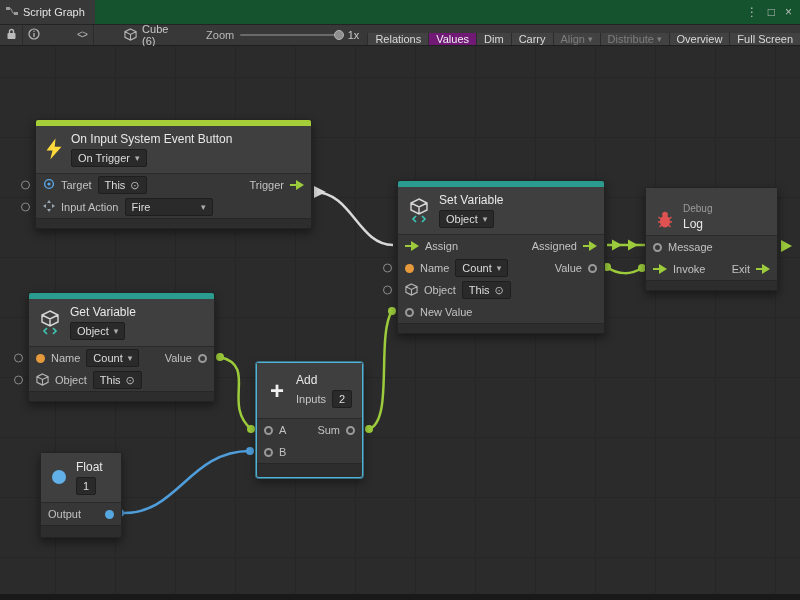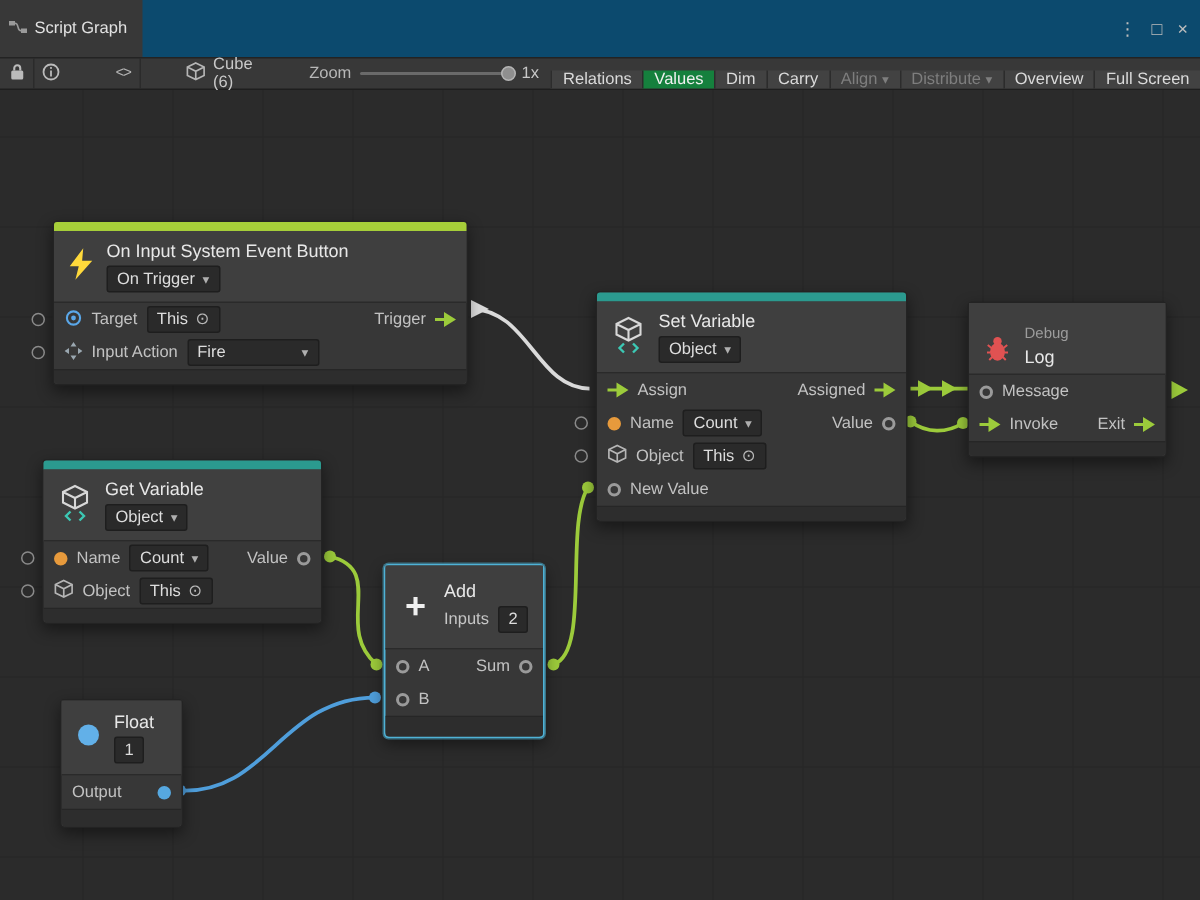--- a/index.html
+++ b/index.html
@@ -1,37 +1,37 @@
 <!DOCTYPE html>
 <html><head>
 <meta charset="utf-8">
 <style>
   * { box-sizing: border-box; margin: 0; padding: 0; }
   body { font-family: "Liberation Sans", sans-serif; background: #111; }
   .window { position: relative; width: 800px; height: 600px; background: #2B2B2B; overflow: hidden; }
 
   
-  .tabbar { height: 38px; background: #0c4a6e; display: flex; align-items: stretch; color: #CFCFCF; font-size: 11px; }
+  .tabbar { height: 24px; background: #14532d; display: flex; align-items: stretch; color: #CFCFCF; font-size: 11px; }
   .tab { display: flex; align-items: center; gap: 5px; padding: 0 10px 0 6px; background: #383838; }
   .tab-title { color: #E2E2E2; }
   .tab-controls { margin-left: auto; display: flex; align-items: center; gap: 10px; padding-right: 8px; color: #BDBDBD; font-size: 12px; }
   .tab-controls span { cursor: default; }
 
   
   .toolbar { height: 22px; background: #383838; border-top: 1px solid #232323; border-bottom: 1px solid #1E1E1E; display: flex; align-items: center; font-size: 11px; color: #C8C8C8; }
   .tico { display: flex; align-items: center; justify-content: center; width: 24px; height: 100%; }
   .tsep { width: 1px; height: 100%; background: #2B2B2B; }
   .tool-target { display: flex; align-items: center; gap: 5px; padding: 0 8px; }
   .zoom-label { color: #B8B8B8; margin: 0 6px 0 18px; }
   .zoom-track { position: relative; width: 108px; height: 2px; background: #6A6A6A; border-radius: 1px; }
   .zoom-handle { position: absolute; right: -4px; top: -4px; width: 10px; height: 10px; border-radius: 50%; background: #8F8F8F; border: 1px solid #B5B5B5; }
   .zoom-value { margin: 0 8px 0 8px; color: #C8C8C8; }
   .tbtns { margin-left: auto; display: flex; align-items: flex-end; height: 100%; }
   .tbtn { display: flex; align-items: center; gap: 3px; padding: 0 7px; background: #424242; border-left: 1px solid #2C2C2C; color: #DADADA; cursor: default; white-space: nowrap; }
-  .tbtn.active { background: #15803d; color: #F0F0F0; }
+  .tbtn.active { background: #701a75; color: #F0F0F0; }
   .tbtn.disabled { color: #7E7E7E; }
   .tbtn .caret { font-size: 9px; color: inherit; }
   .codeglyph { font-family: "Liberation Mono", monospace; font-size: 10px; color: #B5B5B5; letter-spacing: -1px; }
 
   
   .canvas { position: relative; width: 800px; height: 548px;
     background-color: #2B2B2B;
     background-image: linear-gradient(#262626 1px, transparent 1px),
                       linear-gradient(90deg, #262626 1px, transparent 1px);
     background-size: 60px 60px; background-position: 55px 31px; }
@@ -192,21 +192,21 @@
       <circle cx="369" cy="383" r="4" fill="#9CCB3B"></circle>
       <circle cx="392" cy="265" r="4" fill="#9CCB3B"></circle>
 
       <path d="M120,467 C178,470 188,405 250,405" stroke="#4F9EDB" fill="none" stroke-width="2.5"></path>
       <circle cx="120" cy="467" r="4" fill="#4F9EDB"></circle>
       <circle cx="250" cy="405" r="4" fill="#4F9EDB"></circle>
 
       <polygon points="781,194 781,206 792,200" fill="#9CCB3B"></polygon>
     </svg>
 
-    <div class="node" style="left:35px; top:87px; width:277px;">
+    <div class="node" style="left:35px; top:73px; width:277px;">
       <div class="cbar green"></div>
       <div class="nhead" style="height:48px;">
         <span>
           <svg width="18" height="22" viewBox="0 0 12 14">
               <polygon points="7,0 1,8 5,8 3.5,14 11,5.5 6.5,5.5" fill="#FFD93B"></polygon>
             </svg>
         </span>
         <div class="htxt">
           <span class="title">On Input System Event Button</span>
           <span class="chip dd">

